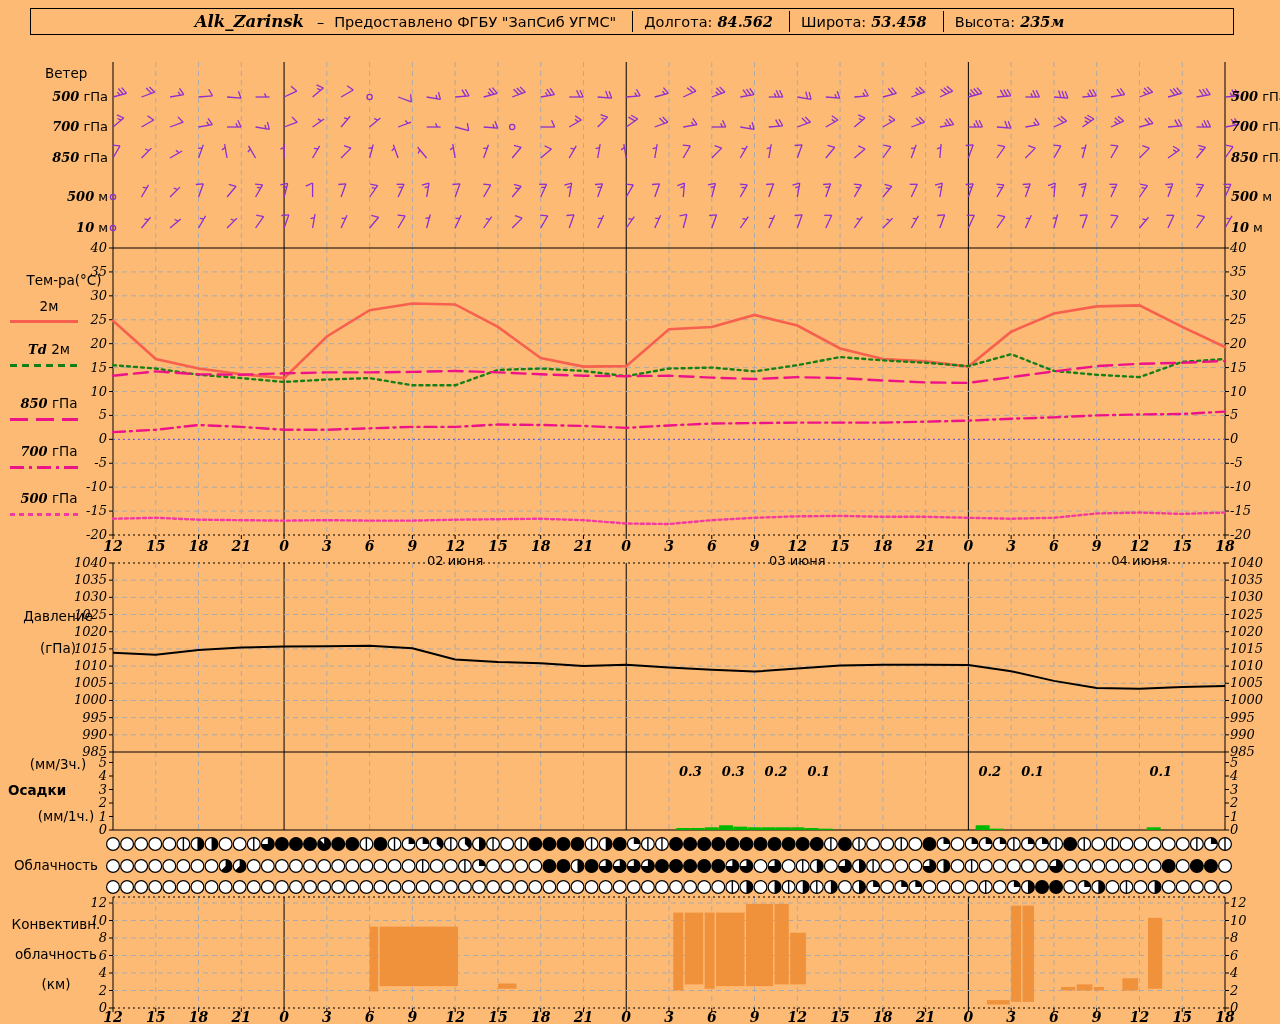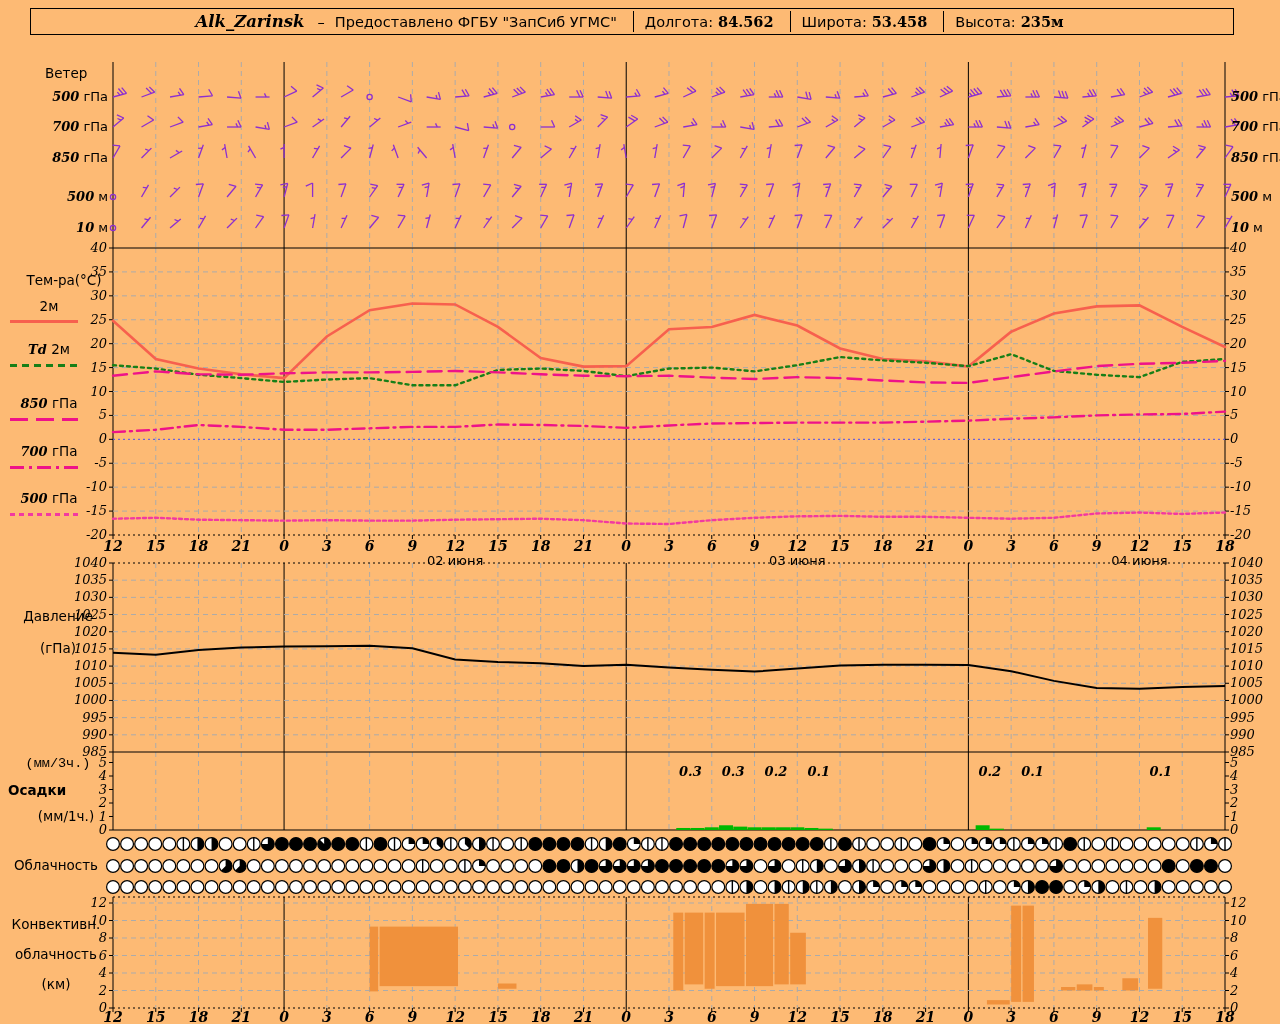--- a/index.html
+++ b/index.html
@@ -3,21 +3,21 @@
 <meta charset="utf-8">
 <style>
   html,body{margin:0;padding:0;background:#fff;}
   .page{position:relative;width:1280px;height:1024px;background:#fdba74;overflow:hidden;
         font-family:"DejaVu Sans",sans-serif;color:#000;}
   
   .hdr{position:absolute;left:30px;top:8px;width:1202px;border:1px solid #000;}
   .hrow{height:25px;display:flex;align-items:center;justify-content:center;font-size:14.5px;white-space:nowrap;}
   .hrow+.hrow{border-top:1px solid #000;}
   .vsep{display:inline-block;width:1px;height:21px;background:#000;margin:0 11px;}
-  .it{font-family:"DejaVu Serif",serif;font-weight:bold;}
+  .it{font-family:"DejaVu Serif",serif;font-style:italic;font-weight:bold;}
   .station{font-family:"DejaVu Serif",serif;font-style:italic;font-weight:bold;font-size:16.5px;margin-right:8px;}
   .modelb{font-family:"DejaVu Serif",serif;font-weight:bold;}
   .sp{margin:0 5px;}
   
   .glabel{position:absolute;font-size:13.5px;white-space:nowrap;}
   .leg-num{font-family:"DejaVu Serif",serif;font-style:italic;font-weight:bold;font-size:13px;}
   .leg-line{position:absolute;height:0;width:68px;}
   svg{position:absolute;left:0;top:0;}
   text{user-select:none;}
   .tnum{font:italic 13px "DejaVu Serif",serif;}
@@ -79,21 +79,21 @@
 
   <div class="glabel" style="left:10px;top:490px;width:78px;text-align:center;">
     <span class="leg-num">500</span>
     <span>гПа</span>
   </div>
   <div class="leg-line" id="leg4" style="left: 10px; top: 513px; height: 3px; background: repeating-linear-gradient(90deg, rgb(242, 58, 160) 0px, rgb(242, 58, 160) 5px, transparent 5px, transparent 9px);"></div>
 
   <div class="glabel" style="left:14px;top:608px;width:88px;text-align:center;">Давление</div>
   <div class="glabel" style="left:14px;top:640px;width:88px;text-align:center;">(гПа)</div>
 
-  <div class="glabel" style="left:14px;top:756px;width:88px;text-align:center;font-family:Liberation Mono, monospace;">(мм/3ч.)</div>
+  <div class="glabel" style="left:14px;top:756px;width:88px;text-align:center;">(мм/3ч.)</div>
   <div class="glabel" style="left:8px;top:782px;width:88px;font-weight:bold;">Осадки</div>
   <div class="glabel" style="left:22px;top:808px;width:88px;text-align:center;">(мм/1ч.)</div>
 
   <div class="glabel" style="left:8px;top:857px;width:96px;text-align:center;">Облачность</div>
 
   <div class="glabel" style="left:8px;top:916px;width:96px;text-align:center;">Конвективн.</div>
   <div class="glabel" style="left:8px;top:946px;width:96px;text-align:center;">облачность</div>
   <div class="glabel" style="left:8px;top:976px;width:96px;text-align:center;">(км)</div>
 
   <svg id="chart" width="1280" height="1024" viewBox="0 0 1280 1024">

